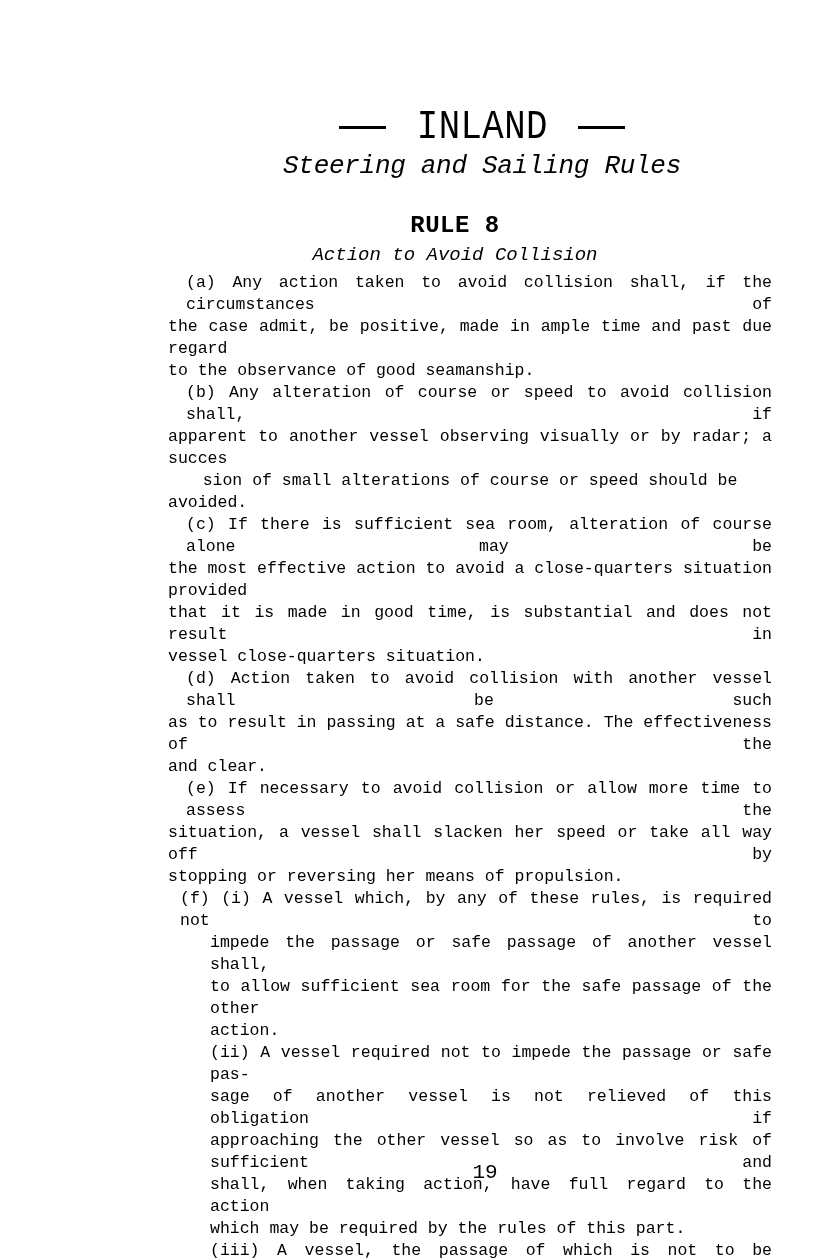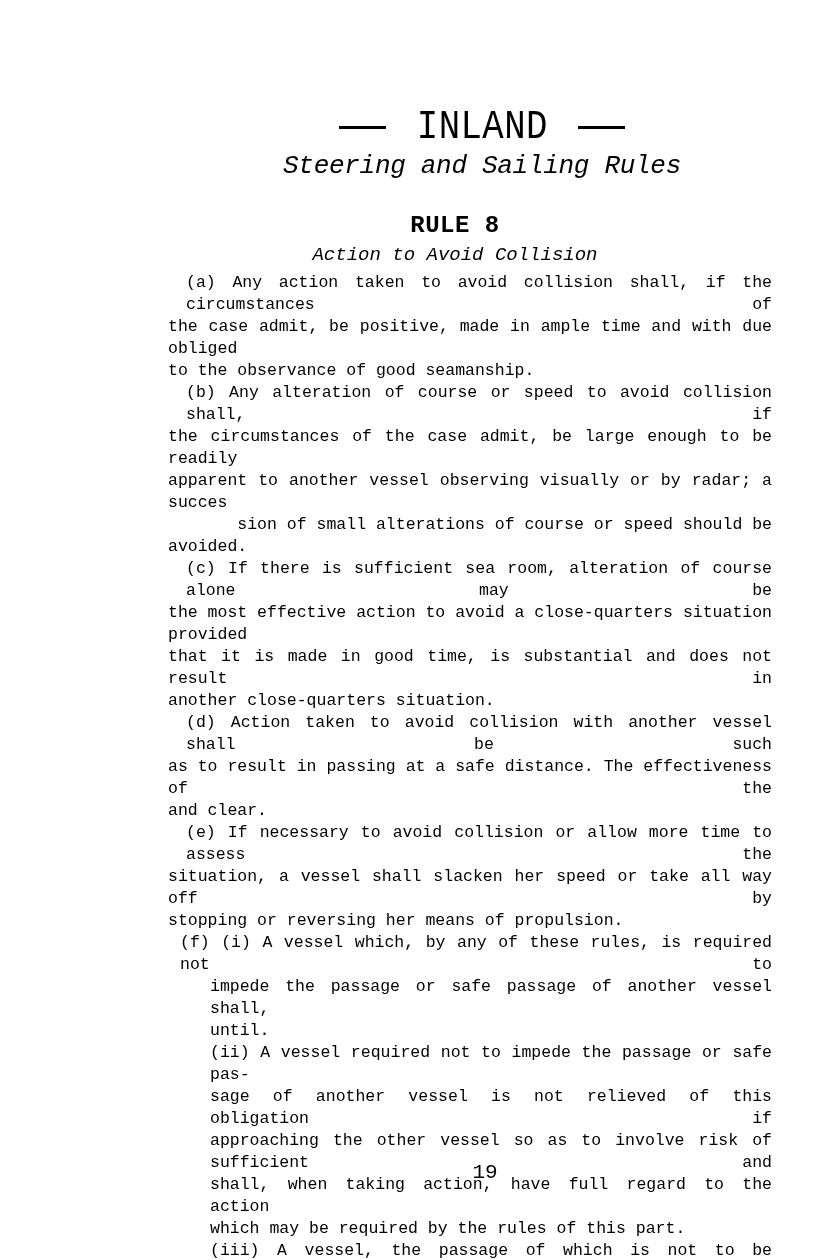--- a/index.html
+++ b/index.html
@@ -81,21 +81,21 @@
     left: 133px;
     width: 604px;
     font-size: 16.5px;
     line-height: 22px;
   }
   .line {
     text-align: justify;
     text-align-last: justify;
   }
   .line.last {
-    text-align: right;
+    text-align: center;
     text-align-last: left;
   }
   
   .para.main .line.first { padding-left: 18px; }
   
   .para.sub, .para.sub-hang {
     margin-left: 42px;
     width: 562px;
   }
   .para.sub-hang .line.first {
@@ -129,49 +129,49 @@
   </div>
 
   <div class="rule-heading">
     <div class="rule-number">RULE 8</div>
     <div class="rule-name">Action to Avoid Collision</div>
   </div>
 
   <div class="body-text">
       <div class="para main">
         <div class="line first">(a) Any action taken to avoid collision shall, if the circumstances of</div>
-        <div class="line">the case admit, be positive, made in ample time and with due obliged</div>
+        <div class="line">the case admit, be positive, made in ample time and past due regard</div>
         <div class="line last">to the observance of good seamanship.</div>
       </div>
       <div class="para main">
         <div class="line first">(b) Any alteration of course or speed to avoid collision shall, if</div>
-        <div class="line">the circumstances of the case admit, be large enough to be readily</div>
         <div class="line">apparent to another vessel observing visually or by radar; a succes</div>
         <div class="line last">sion of small alterations of course or speed should be avoided.</div>
       </div>
       <div class="para main">
         <div class="line first">(c) If there is sufficient sea room, alteration of course alone may be</div>
         <div class="line">the most effective action to avoid a close-quarters situation provided</div>
         <div class="line">that it is made in good time, is substantial and does not result in</div>
-        <div class="line last">another close-quarters situation.</div>
+        <div class="line last">vessel close-quarters situation.</div>
       </div>
       <div class="para main">
         <div class="line first">(d) Action taken to avoid collision with another vessel shall be such</div>
         <div class="line">as to result in passing at a safe distance. The effectiveness of the</div>
         <div class="line last">and clear.</div>
       </div>
       <div class="para main">
         <div class="line first">(e) If necessary to avoid collision or allow more time to assess the</div>
         <div class="line">situation, a vessel shall slacken her speed or take all way off by</div>
         <div class="line last">stopping or reversing her means of propulsion.</div>
       </div>
       <div class="para sub-hang">
         <div class="line first">(f) (i) A vessel which, by any of these rules, is required not to</div>
         <div class="line">impede the passage or safe passage of another vessel shall,</div>
-        <div class="line last">until.</div>
+        <div class="line">to allow sufficient sea room for the safe passage of the other</div>
+        <div class="line last">action.</div>
       </div>
       <div class="para sub">
         <div class="line first">(ii) A vessel required not to impede the passage or safe pas-</div>
         <div class="line">sage of another vessel is not relieved of this obligation if</div>
         <div class="line">approaching the other vessel so as to involve risk of sufficient and</div>
         <div class="line">shall, when taking action, have full regard to the action</div>
         <div class="line last">which may be required by the rules of this part.</div>
       </div>
       <div class="para sub">
         <div class="line first">(iii) A vessel, the passage of which is not to be impeded remains</div>

